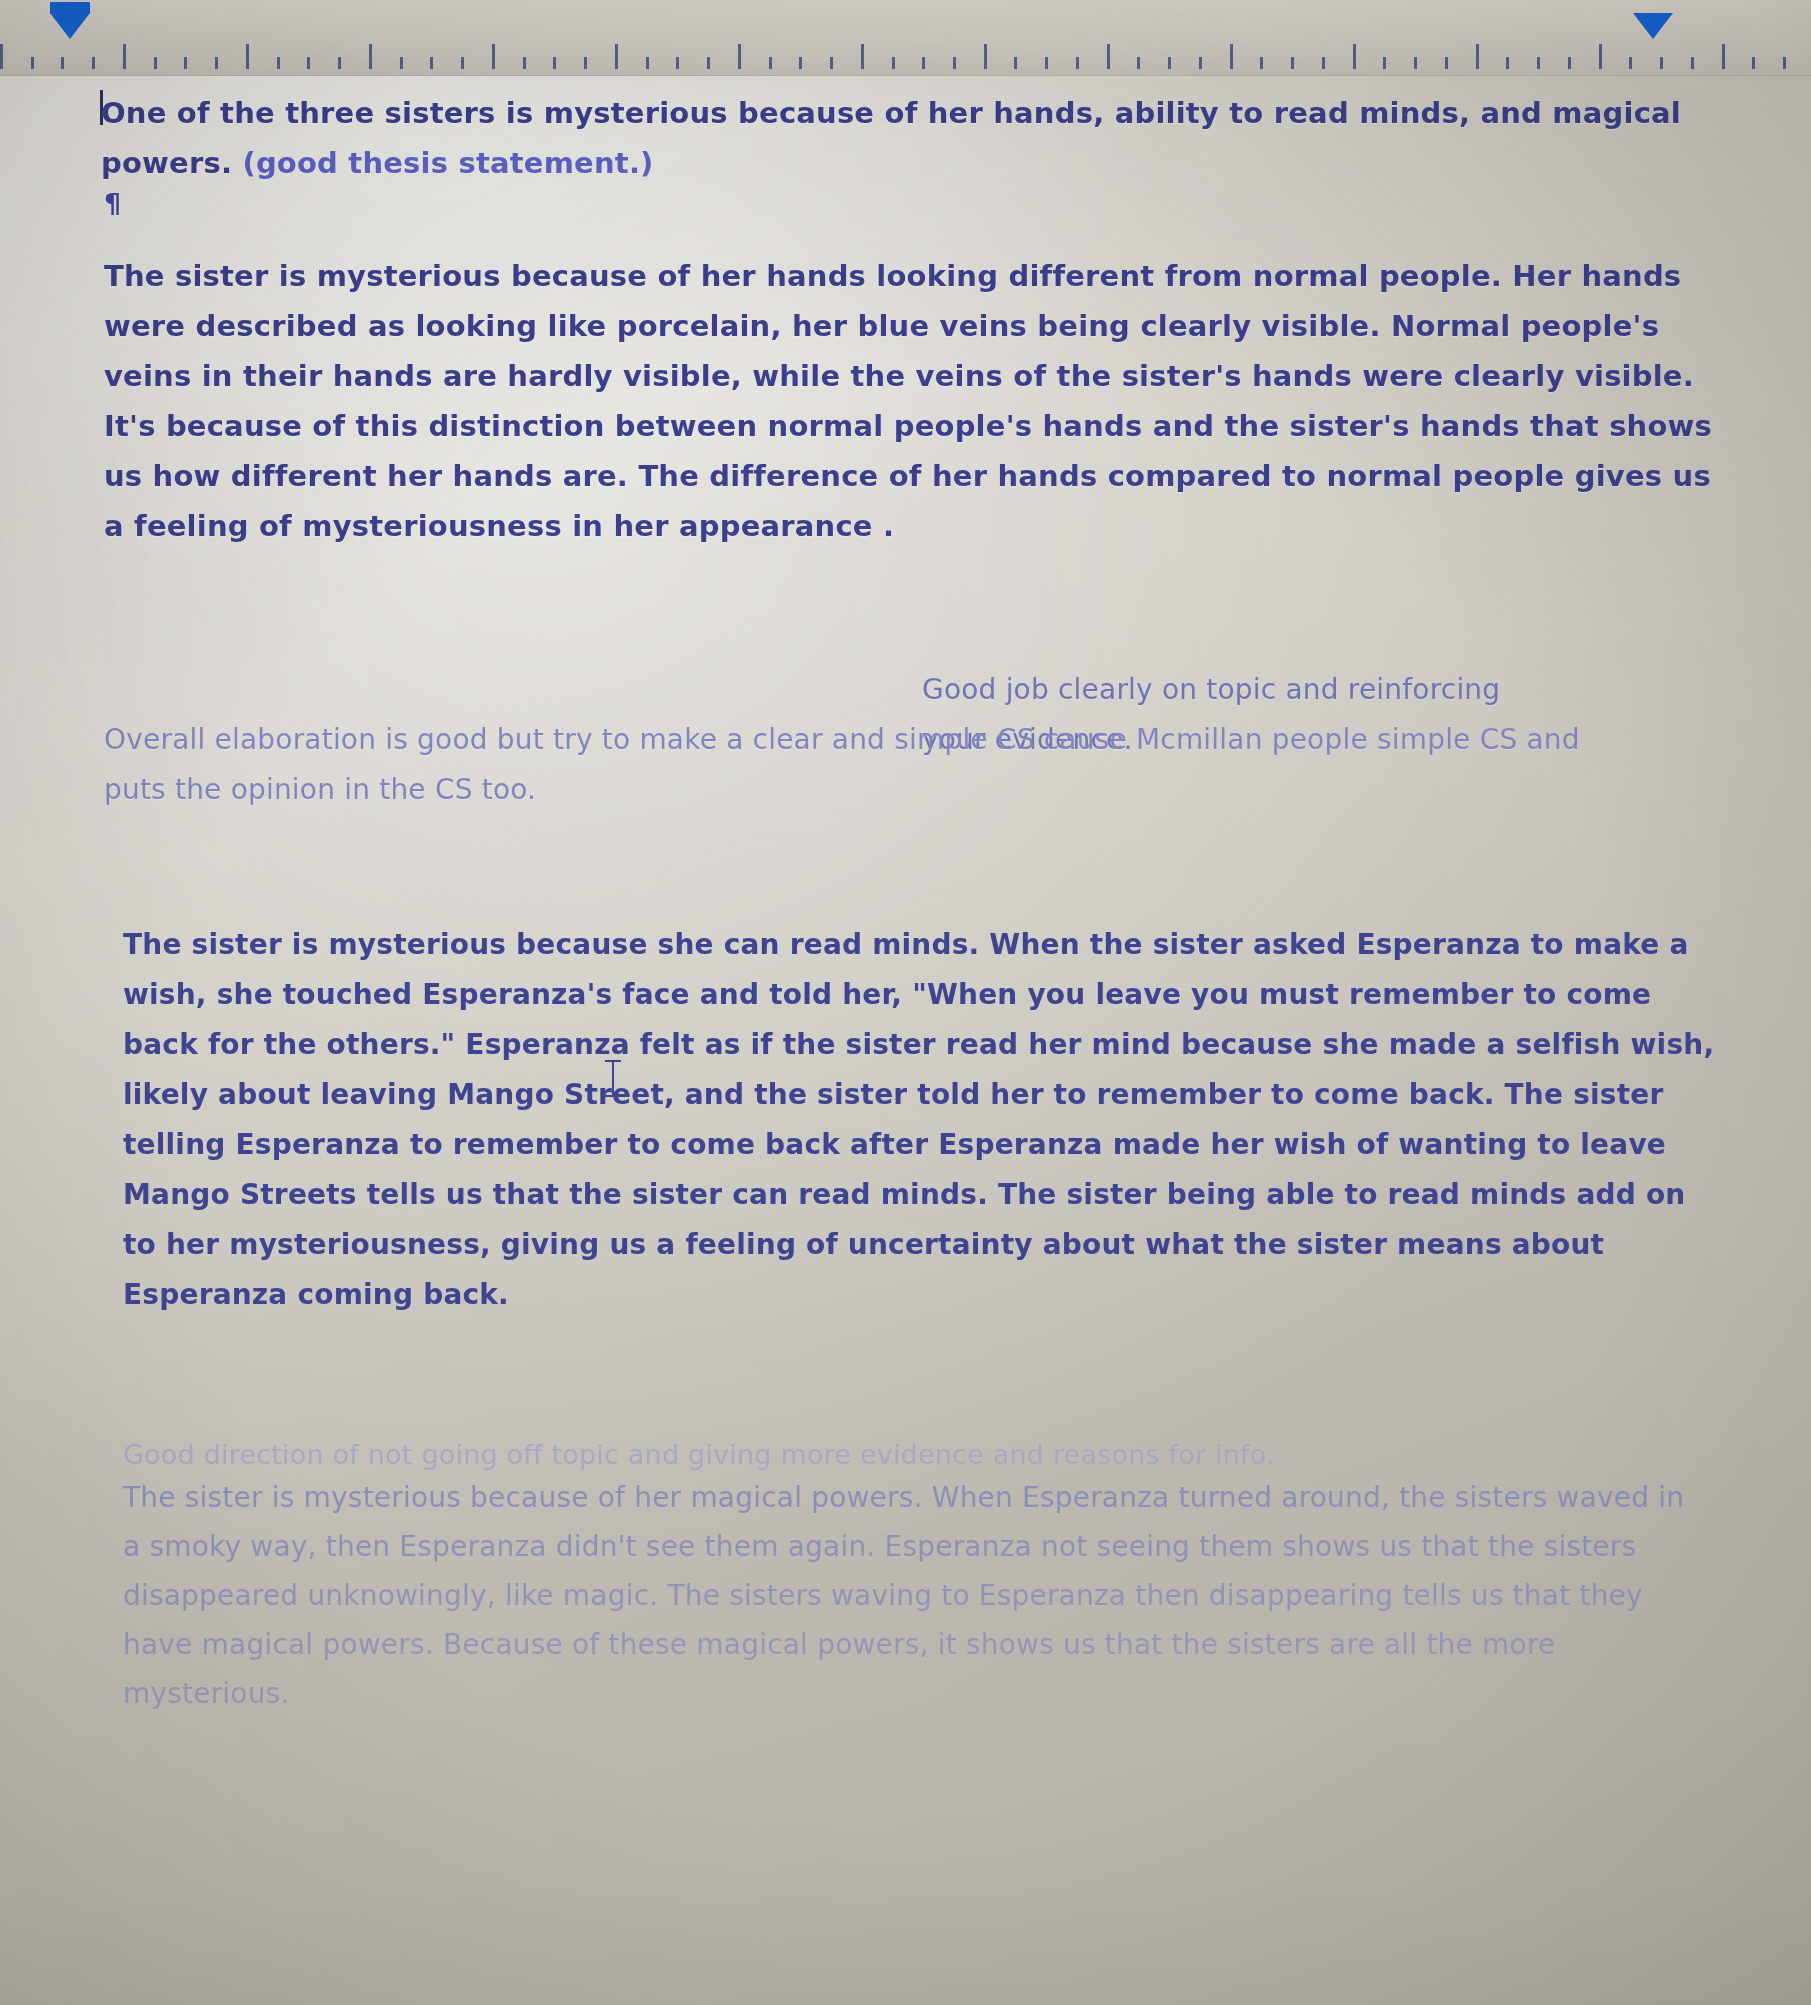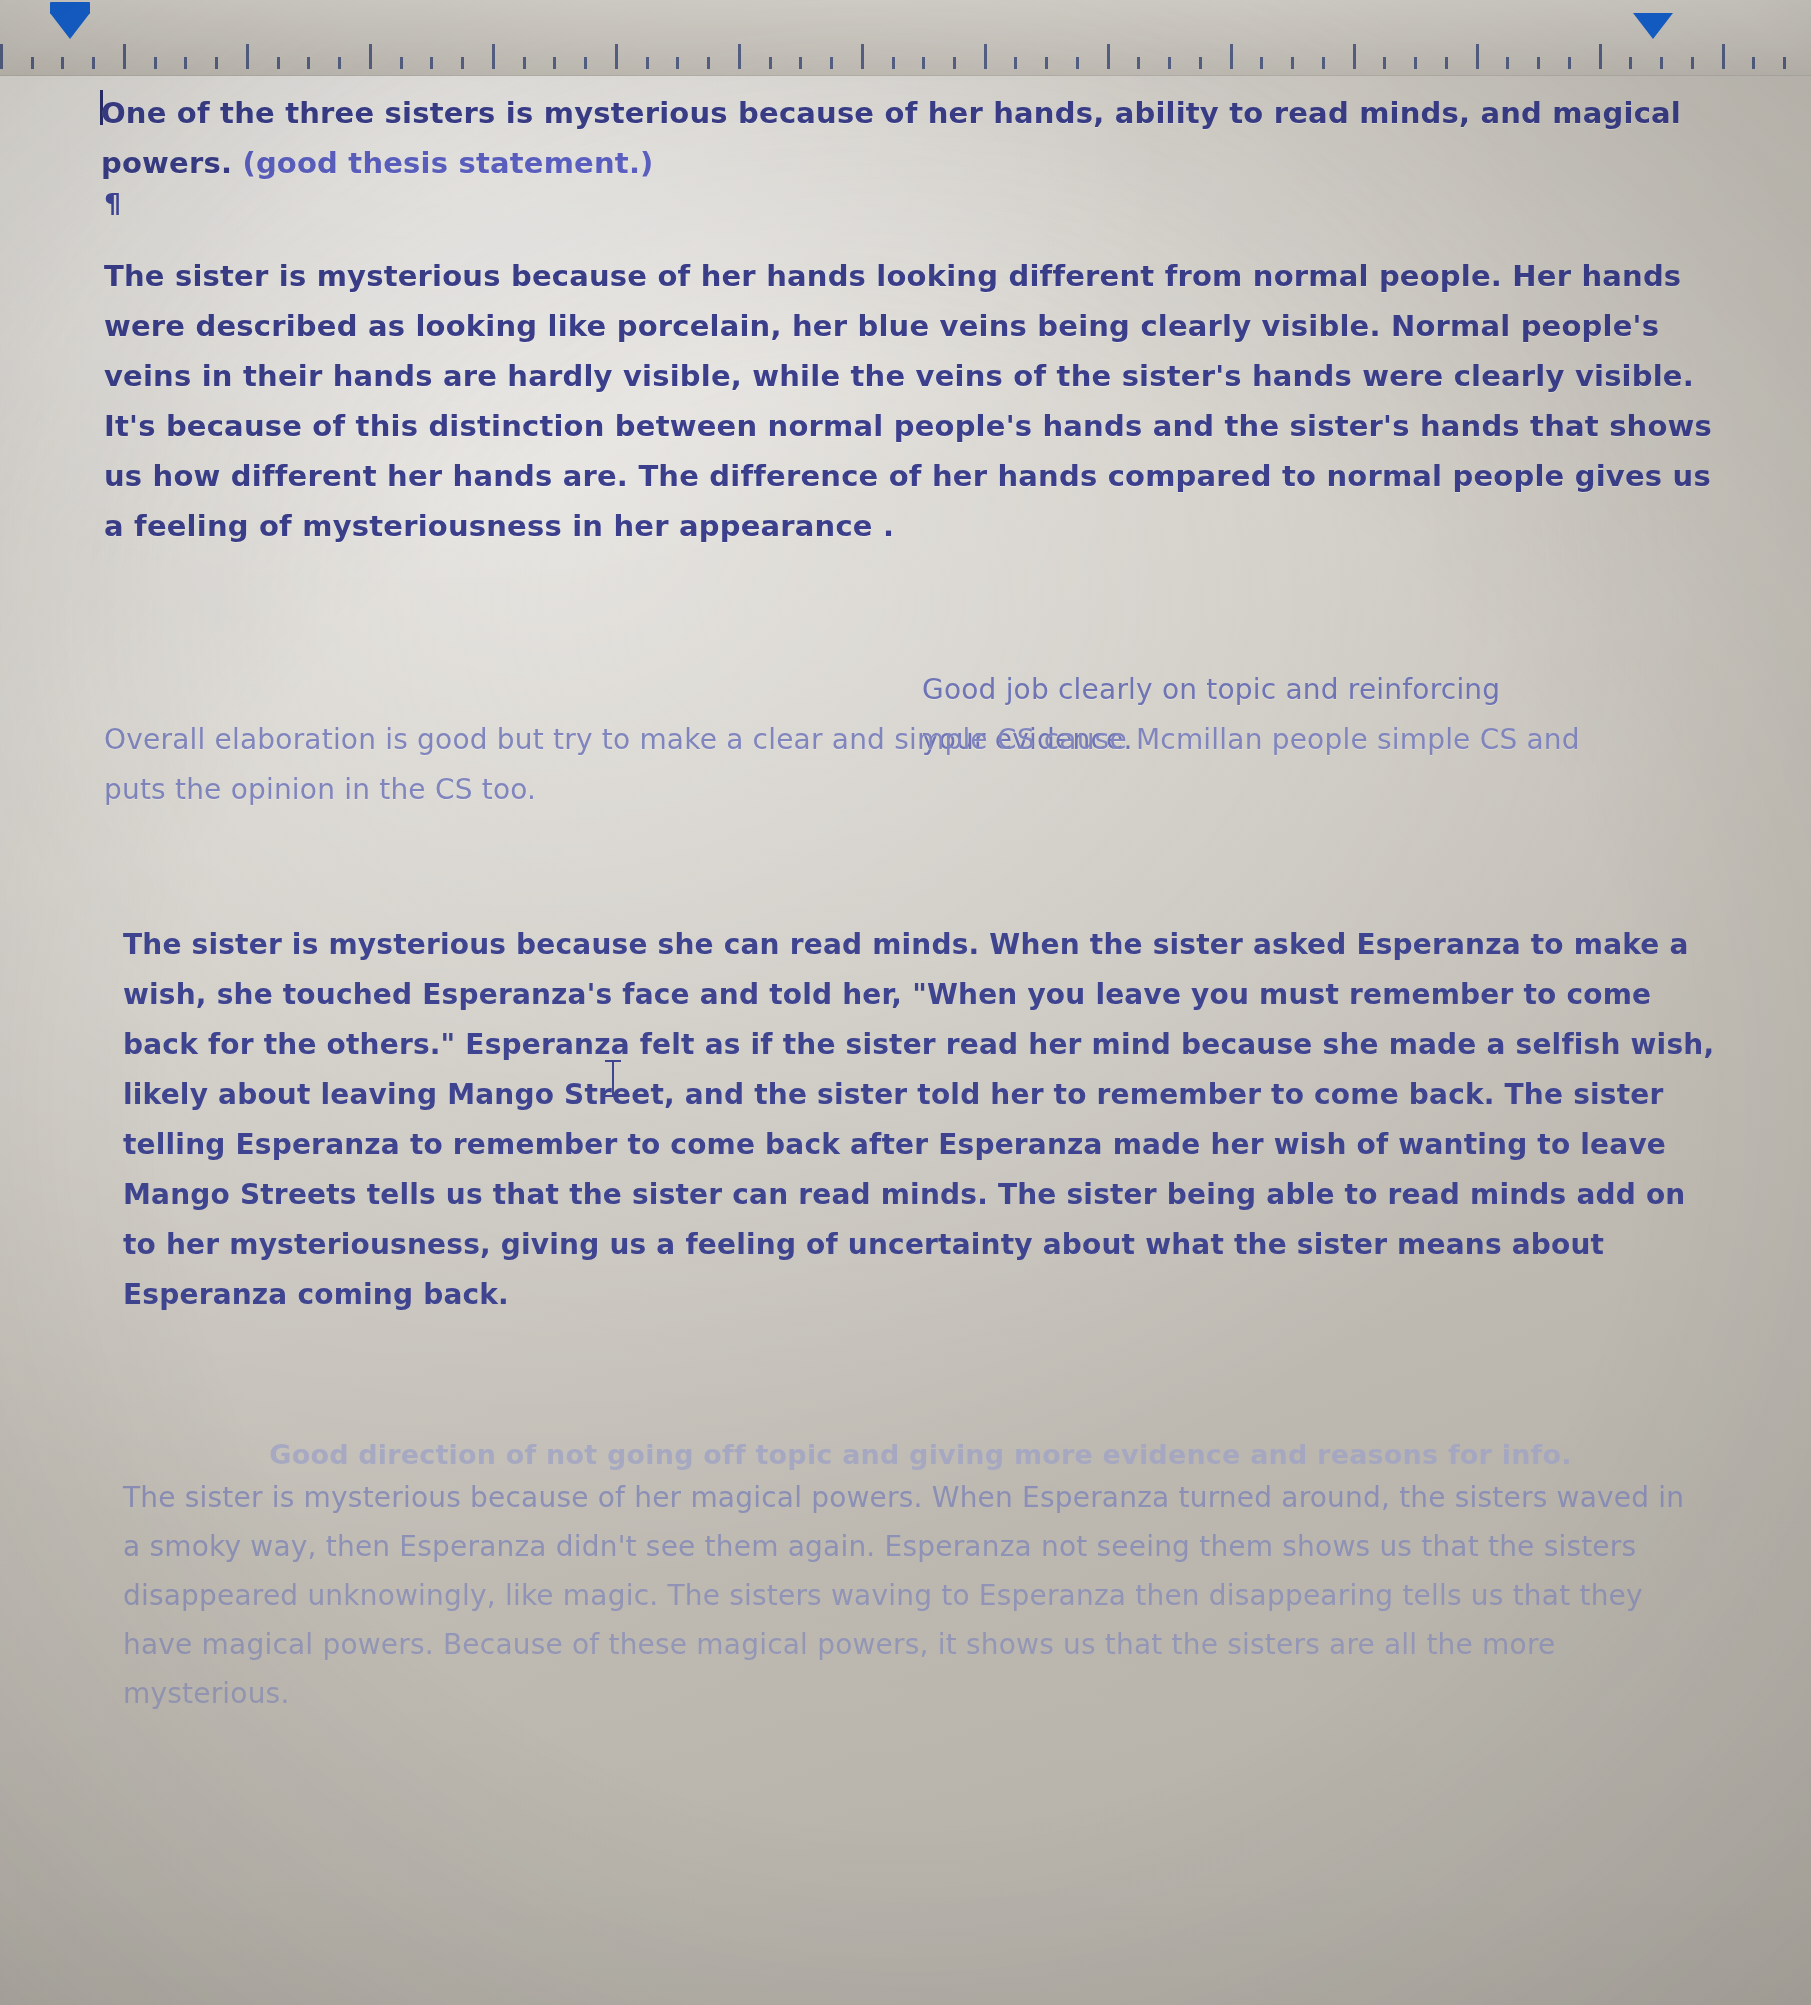--- a/index.html
+++ b/index.html
@@ -190,25 +190,24 @@
   }
   .ibeam::before { top: 0; }
   .ibeam::after  { bottom: 0; }
 
   .t3 {
     position: absolute;
     left: 123px;
     top: 1356px;
     width: 1595px;
     color: #a2a5c4;
-    font-weight: bold;
+    font-weight: normal;
     font-size: 27px;
     line-height: 48px;
     opacity: 0.85;
-    text-align: center;
   }
 
   .para4 {
     position: absolute;
     left: 123px;
     top: 1398px;
     width: 1585px;
     color: #8b8fb6;
     font-weight: normal;
     font-size: 28px;

